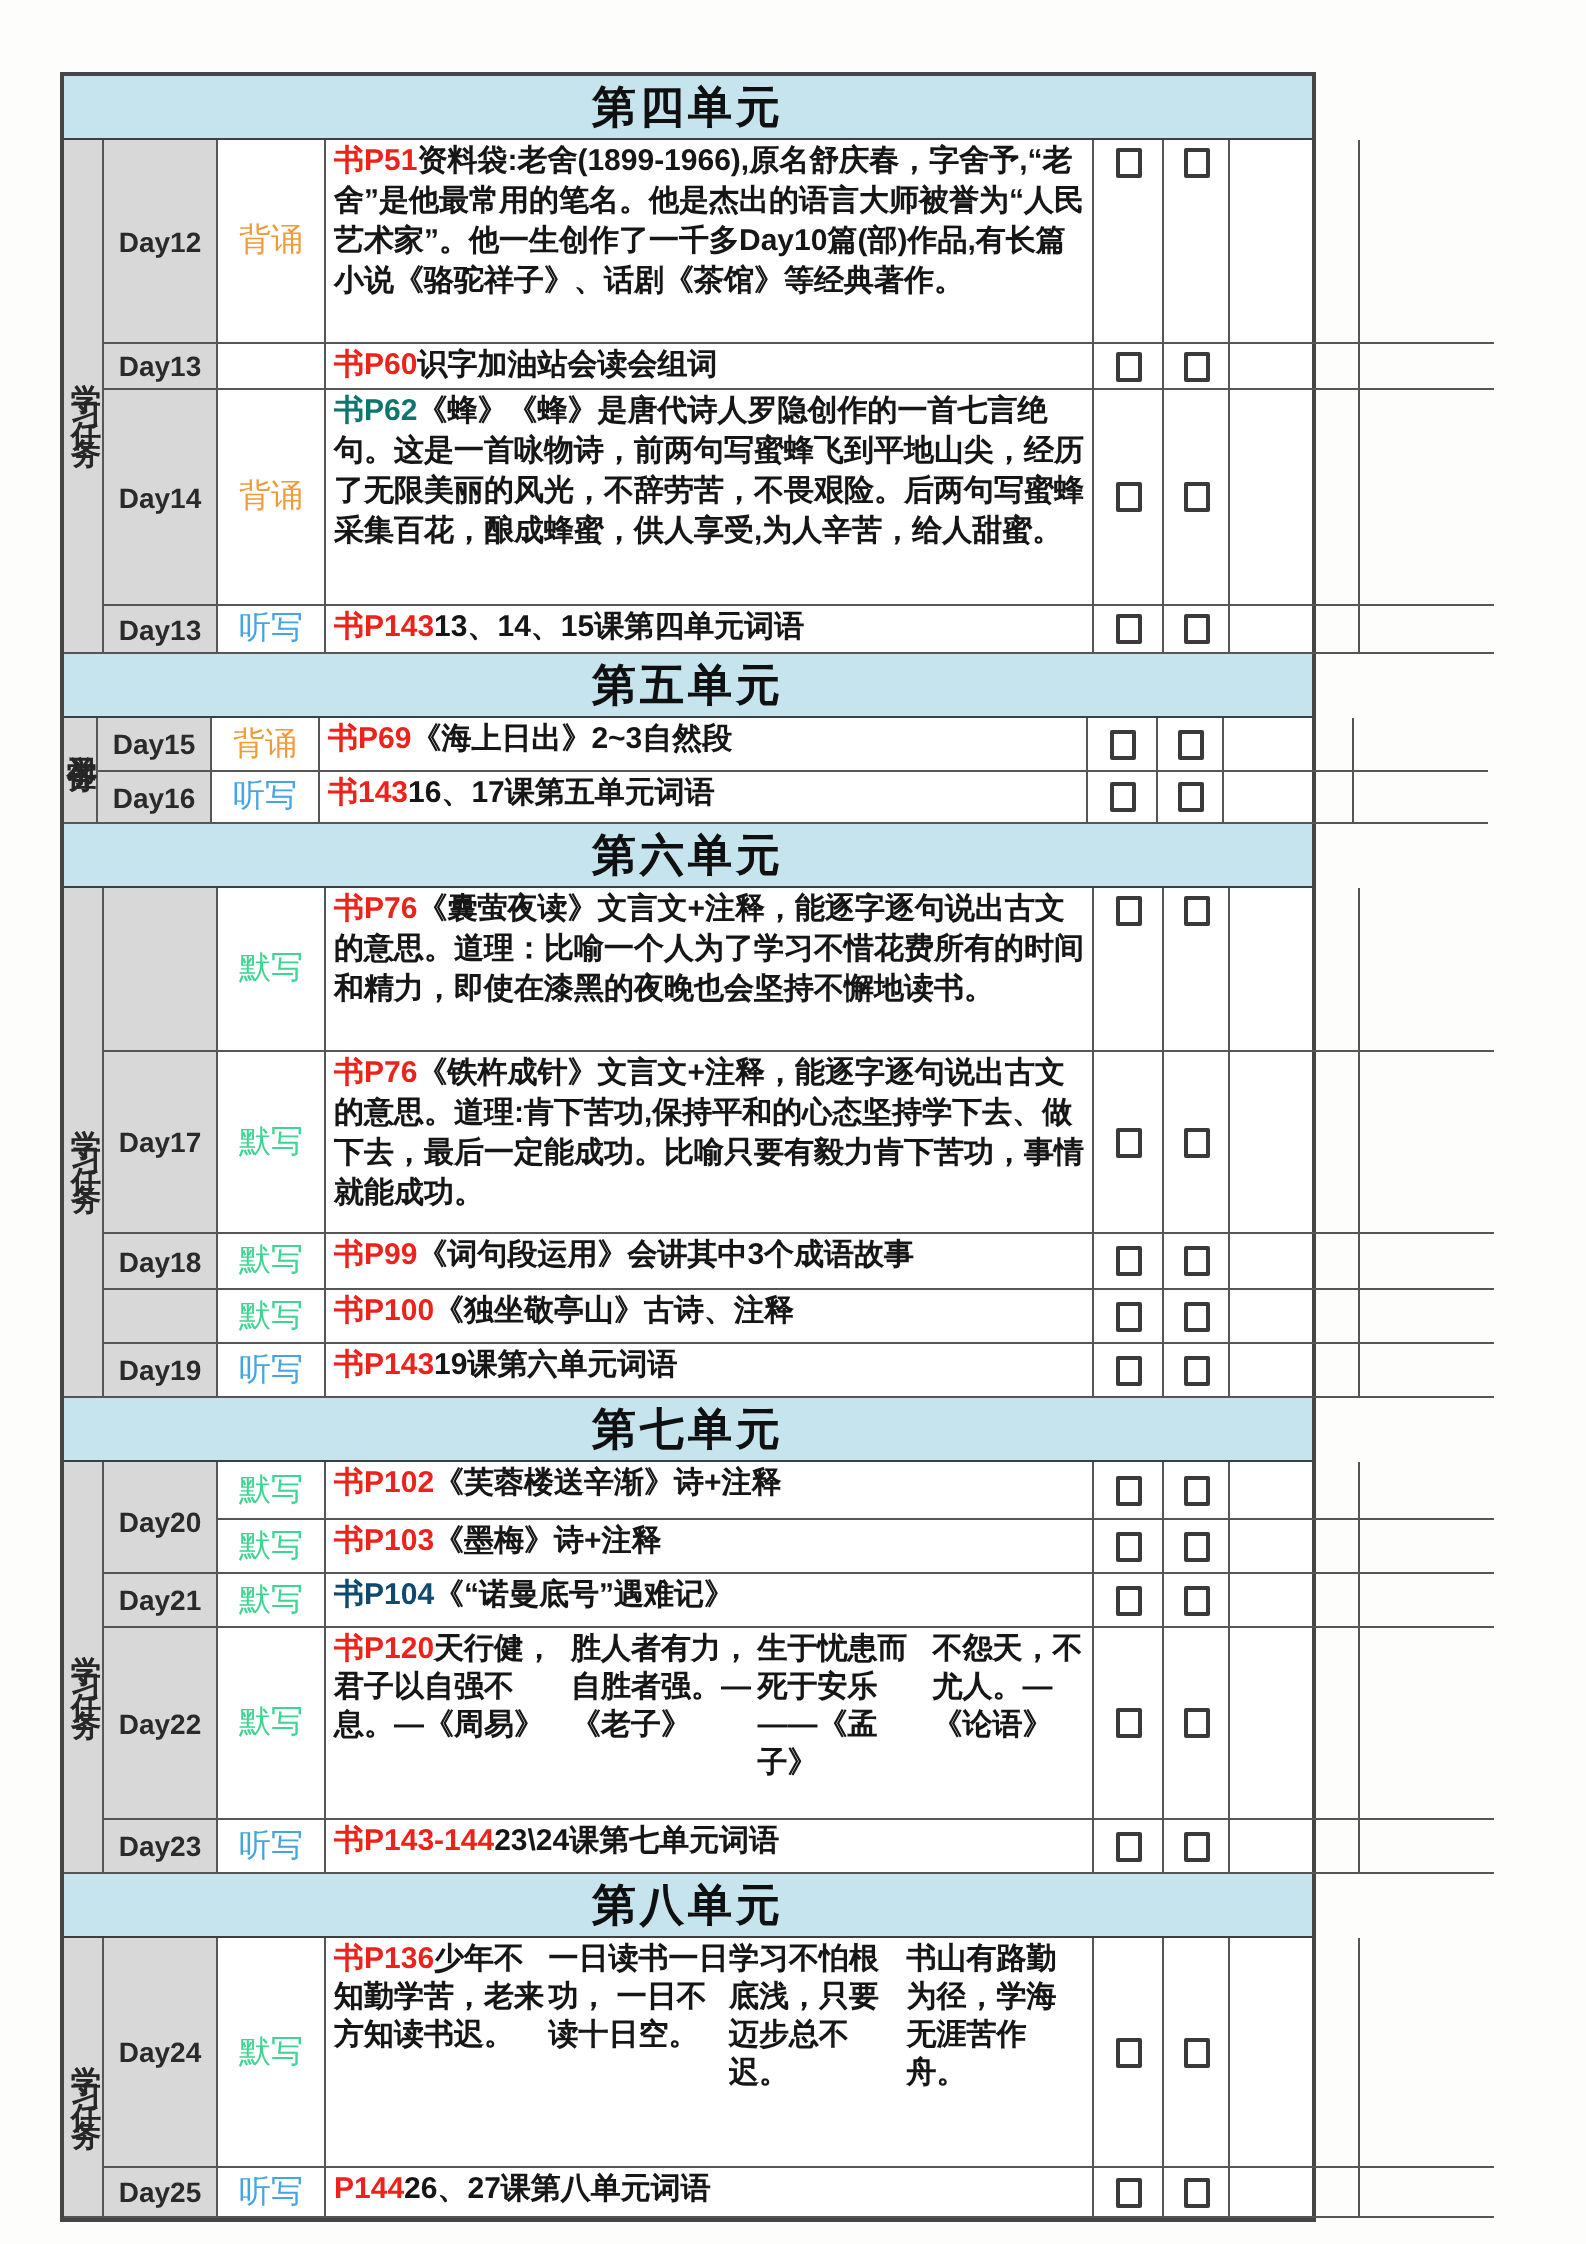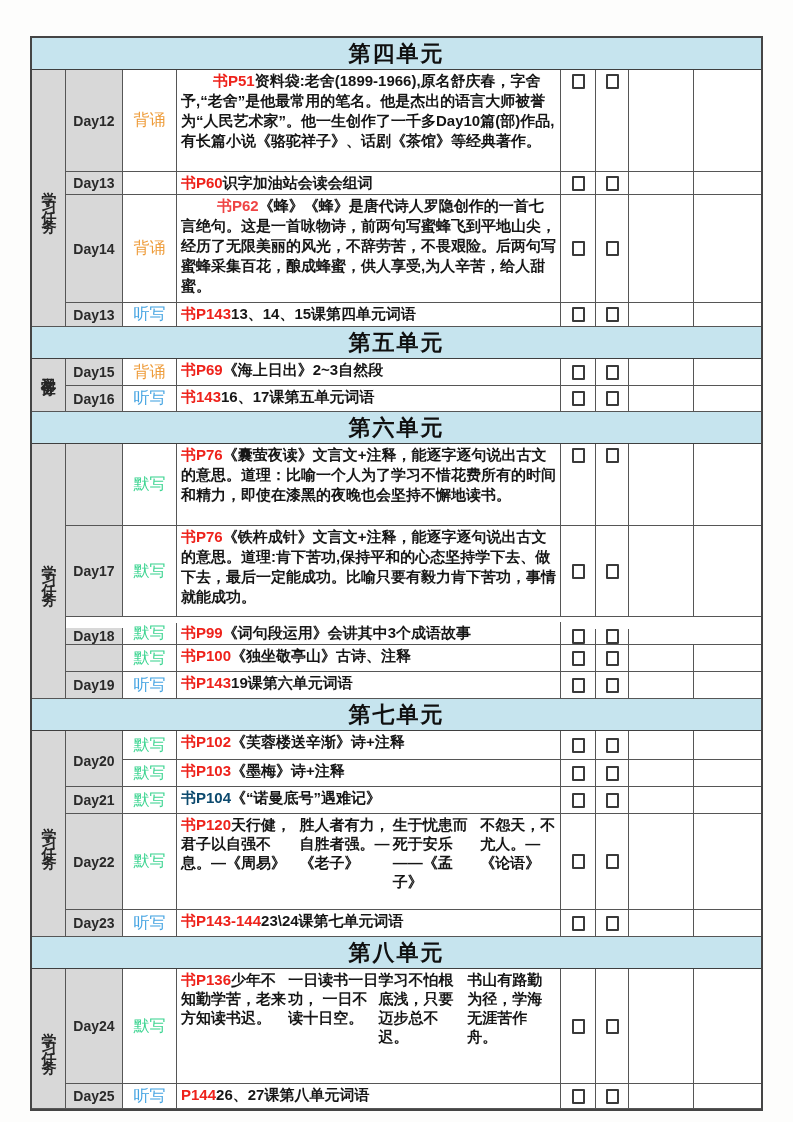--- a/index.html
+++ b/index.html
@@ -1,18 +1,18 @@
 <!DOCTYPE html>
 <html><head>
 <meta charset="utf-8">
 <style>
   *{box-sizing:border-box;margin:0;padding:0}
   html,body{width:793px;height:1122px;background:#fdfdfc;overflow:hidden;
     font-family:"Liberation Sans",sans-serif}
-  #sheet{position:absolute;left:30px;top:36px;width:733px;border:2px solid #454545;background:#fff}
+  #sheet{position:absolute;left:30px;top:36px;width:628px;border:2px solid #454545;background:#fff}
 
   .band{height:32px;background:#c6e4ee;border-bottom:1px solid #3f3f3f;
     display:flex;align-items:center;justify-content:center;
     font-size:22px;font-weight:bold;color:#101010;letter-spacing:2px}
   .section{display:flex}
 
   .side-cell{width:34px;background:#d8d8d8;border-right:1px solid #565656;
     display:flex;align-items:center;justify-content:center;border-bottom:1px solid #565656}
   .side-cell span{writing-mode:vertical-rl;font-size:15px;font-weight:bold;color:#262626;letter-spacing:9px}
   .side-cell.cols2 span{letter-spacing:1px;line-height:16px;height:38px}
@@ -46,21 +46,21 @@
         <span>学习任务</span>
       </div>
       <div class="rows">
         <div class="row checks-top" style="height: 102px;">
           <div class="cell day-cell">
             <span class="daylbl">Day12</span>
           </div>
           <div class="cell type-cell">
             <span style="color: rgb(238, 156, 58);">背诵</span>
           </div>
-          <div class="cell content-cell"><span class="ref" style="color: rgb(238, 34, 27); margin-left: 32px;">书P51</span><span>资料袋:老舍(1899-1966),原名舒庆春，字舍予,“老舍”是他最常用的笔名。他是杰出的语言大师被誉为“人民艺术家”。他一生创作了一千多Day10篇(部)作品,有长篇小说《骆驼祥子》、话剧《茶馆》等经典著作。</span></div>
+          <div class="cell content-cell"><span class="ref" style="color: rgb(238, 34, 27);">书P51</span><span>资料袋:老舍(1899-1966),原名舒庆春，字舍予,“老舍”是他最常用的笔名。他是杰出的语言大师被誉为“人民艺术家”。他一生创作了一千多Day10篇(部)作品,有长篇小说《骆驼祥子》、话剧《茶馆》等经典著作。</span></div>
           <div class="cell chk-cell chk1">
             <span class="checkbox"></span>
           </div>
           <div class="cell chk-cell chk2">
             <span class="checkbox"></span>
           </div>
           <div class="cell colc"></div>
           <div class="cell cold"></div>
         </div>
         <div class="row" style="height: 23px;">
@@ -78,21 +78,21 @@
           <div class="cell colc"></div>
           <div class="cell cold"></div>
         </div>
         <div class="row" style="height: 108px;">
           <div class="cell day-cell">
             <span class="daylbl">Day14</span>
           </div>
           <div class="cell type-cell">
             <span style="color: rgb(238, 156, 58);">背诵</span>
           </div>
-          <div class="cell content-cell"><span class="ref" style="color: #ef4444; margin-left: 36px;">书P62</span><span>《蜂》《蜂》是唐代诗人罗隐创作的一首七言绝句。这是一首咏物诗，前两句写蜜蜂飞到平地山尖，经历了无限美丽的风光，不辞劳苦，不畏艰险。后两句写蜜蜂采集百花，酿成蜂蜜，供人享受,为人辛苦，给人甜蜜。</span></div>
+          <div class="cell content-cell"><span class="ref" style="color: #0f766e;">书P62</span><span>《蜂》《蜂》是唐代诗人罗隐创作的一首七言绝句。这是一首咏物诗，前两句写蜜蜂飞到平地山尖，经历了无限美丽的风光，不辞劳苦，不畏艰险。后两句写蜜蜂采集百花，酿成蜂蜜，供人享受,为人辛苦，给人甜蜜。</span></div>
           <div class="cell chk-cell chk1">
             <span class="checkbox"></span>
           </div>
           <div class="cell chk-cell chk2">
             <span class="checkbox"></span>
           </div>
           <div class="cell colc"></div>
           <div class="cell cold"></div>
         </div>
         <div class="row" style="height: 24px;">
@@ -191,21 +191,21 @@
           <div class="cell content-cell"><span class="ref" style="color: rgb(238, 34, 27);">书P76</span><span>《铁杵成针》文言文+注释，能逐字逐句说出古文的意思。道理:肯下苦功,保持平和的心态坚持学下去、做下去，最后一定能成功。比喻只要有毅力肯下苦功，事情就能成功。</span></div>
           <div class="cell chk-cell chk1">
             <span class="checkbox"></span>
           </div>
           <div class="cell chk-cell chk2">
             <span class="checkbox"></span>
           </div>
           <div class="cell colc"></div>
           <div class="cell cold"></div>
         </div>
-        <div class="row" style="height: 28px; align-items: flex-end;">
+        <div class="row" style="height: 28px;">
           <div class="cell day-cell">
             <span class="daylbl">Day18</span>
           </div>
           <div class="cell type-cell">
             <span style="color: rgb(62, 213, 146);">默写</span>
           </div>
           <div class="cell content-cell"><span class="ref" style="color: rgb(238, 34, 27);">书P99</span><span>《词句段运用》会讲其中3个成语故事</span></div>
           <div class="cell chk-cell chk1">
             <span class="checkbox"></span>
           </div>

